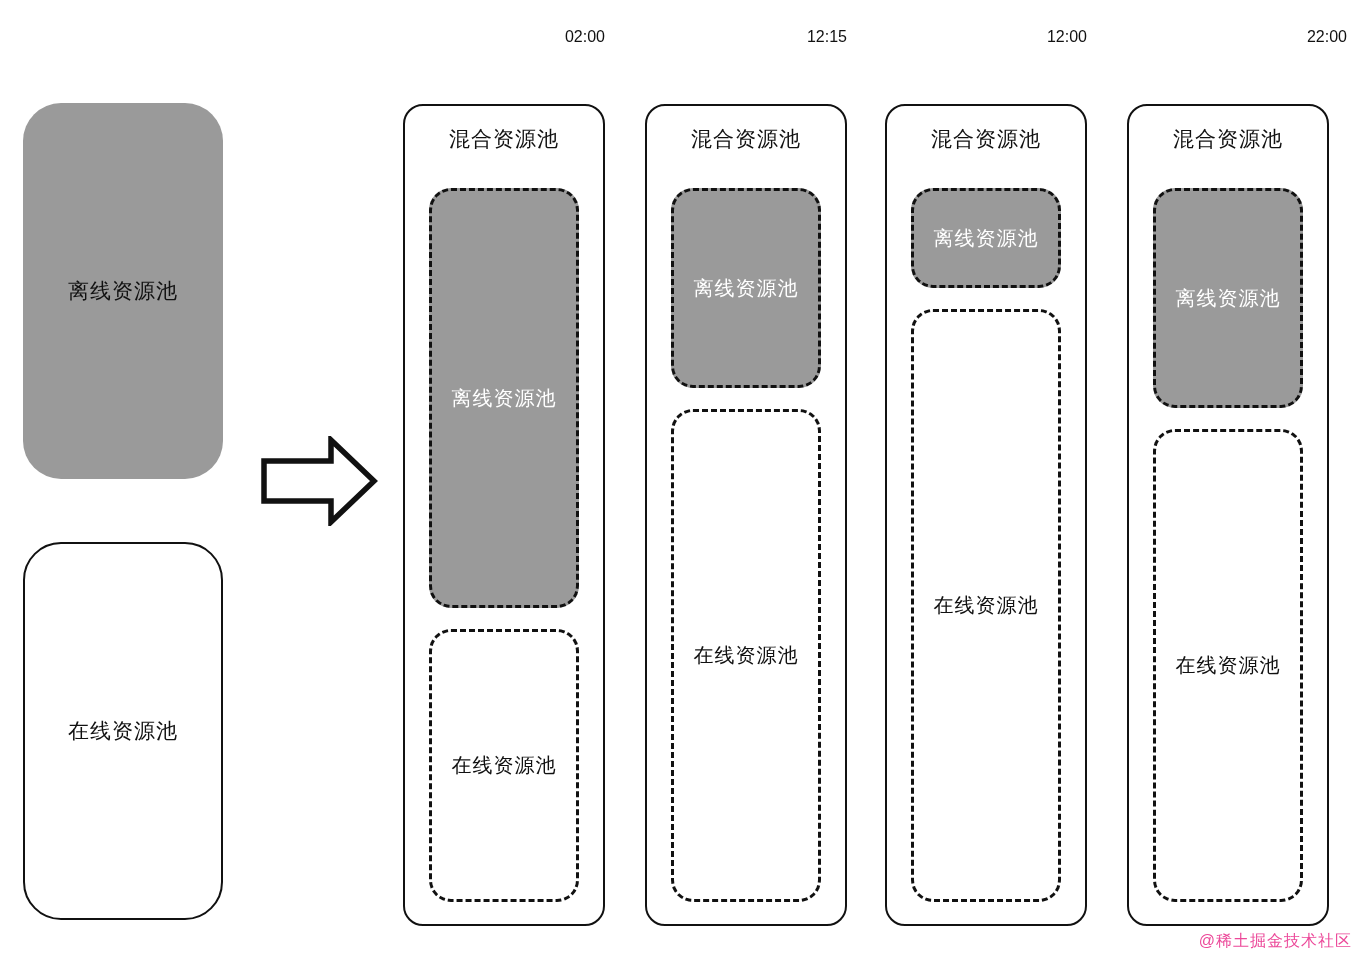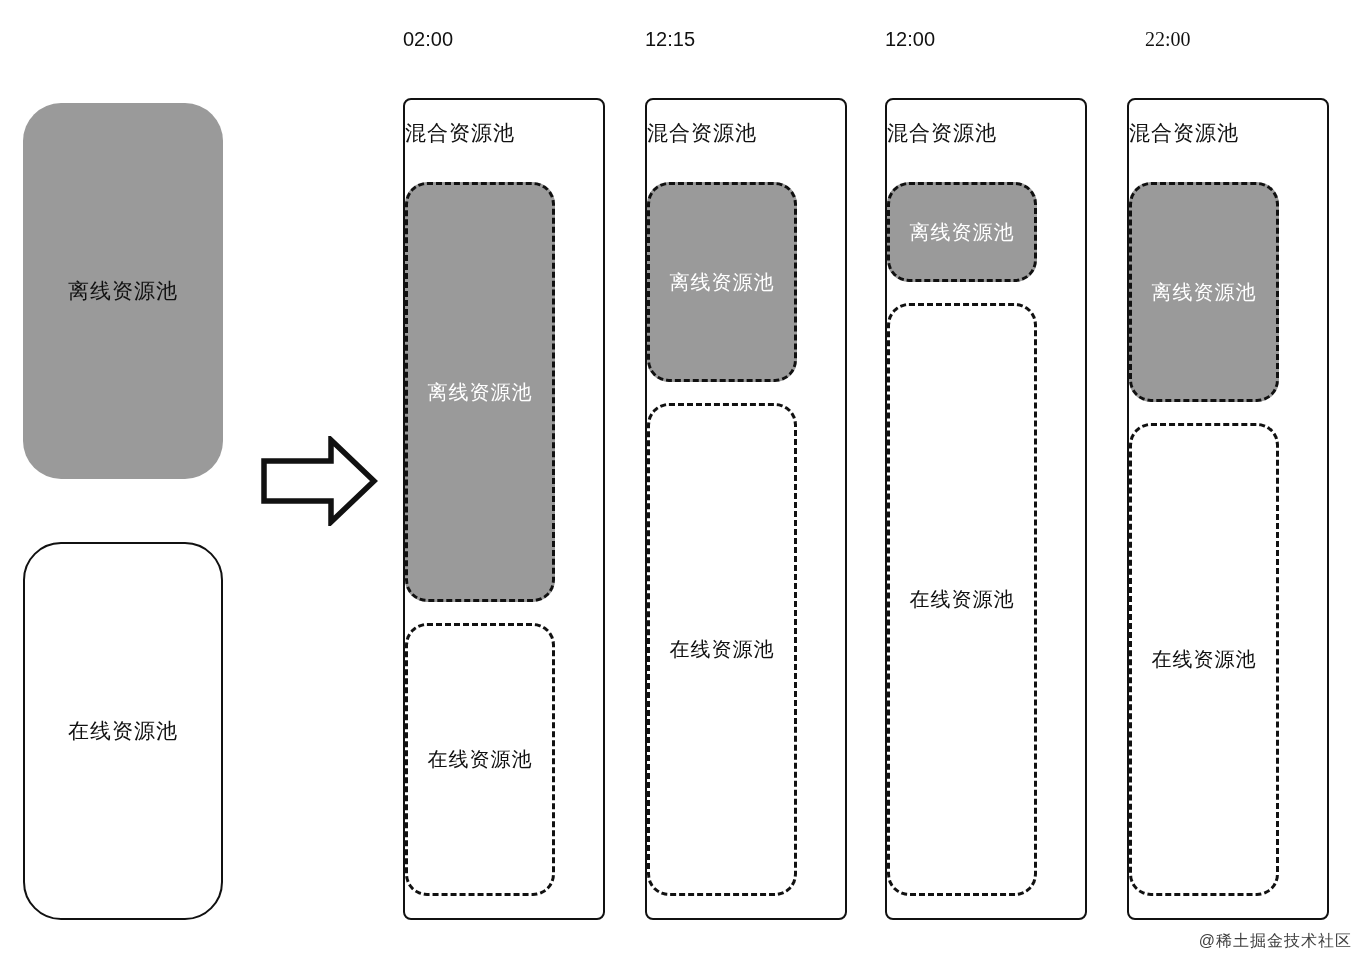--- a/index.html
+++ b/index.html
@@ -40,41 +40,41 @@
   }
 
   
   .arrow-wrap { position: absolute; left: 260px; top: 436px; width: 118px; height: 90px; }
 
   
   .time-label {
     position: absolute;
     top: 28px;
     width: 202px;
-    text-align: left;
-    font-size: 20px;
+    text-align: right;
+    font-size: 16px;
     color: #111;
   }
   .time-1 { left: 403px; }
   .time-2 { left: 645px; }
   .time-3 { left: 885px; }
-  .time-4 { left: 1145px; font-family: Liberation Serif, serif; }
+  .time-4 { left: 1145px; }
 
   
   .column {
     position: absolute;
-    top: 98px;
+    top: 104px;
     width: 202px;
     height: 822px;
     background: #ffffff;
     border: 2.5px solid #111;
-    border-radius: 8px;
+    border-radius: 20px;
     display: flex;
     flex-direction: column;
-    align-items: flex-start;
+    align-items: center;
     padding: 18px 0 22px 0;
   }
   .col-1 { left: 403px; }
   .col-2 { left: 645px; }
   .col-3 { left: 885px; }
   .col-4 { left: 1127px; }
 
   .column-title {
     height: 42px;
     line-height: 30px;
@@ -106,21 +106,21 @@
     color: #111;
     margin-top: 21px;
     flex: 1 1 auto;
   }
 
   .watermark {
     position: absolute;
     right: 18px;
     bottom: 20px;
     font-size: 16px;
-    color: #404040;
+    color: #ec4899;
     letter-spacing: 1px;
   }
 </style>
 </head>
 <body>
 
 <div class="canvas">
 
   <div class="standalone offline">
     <span>离线资源池</span>

